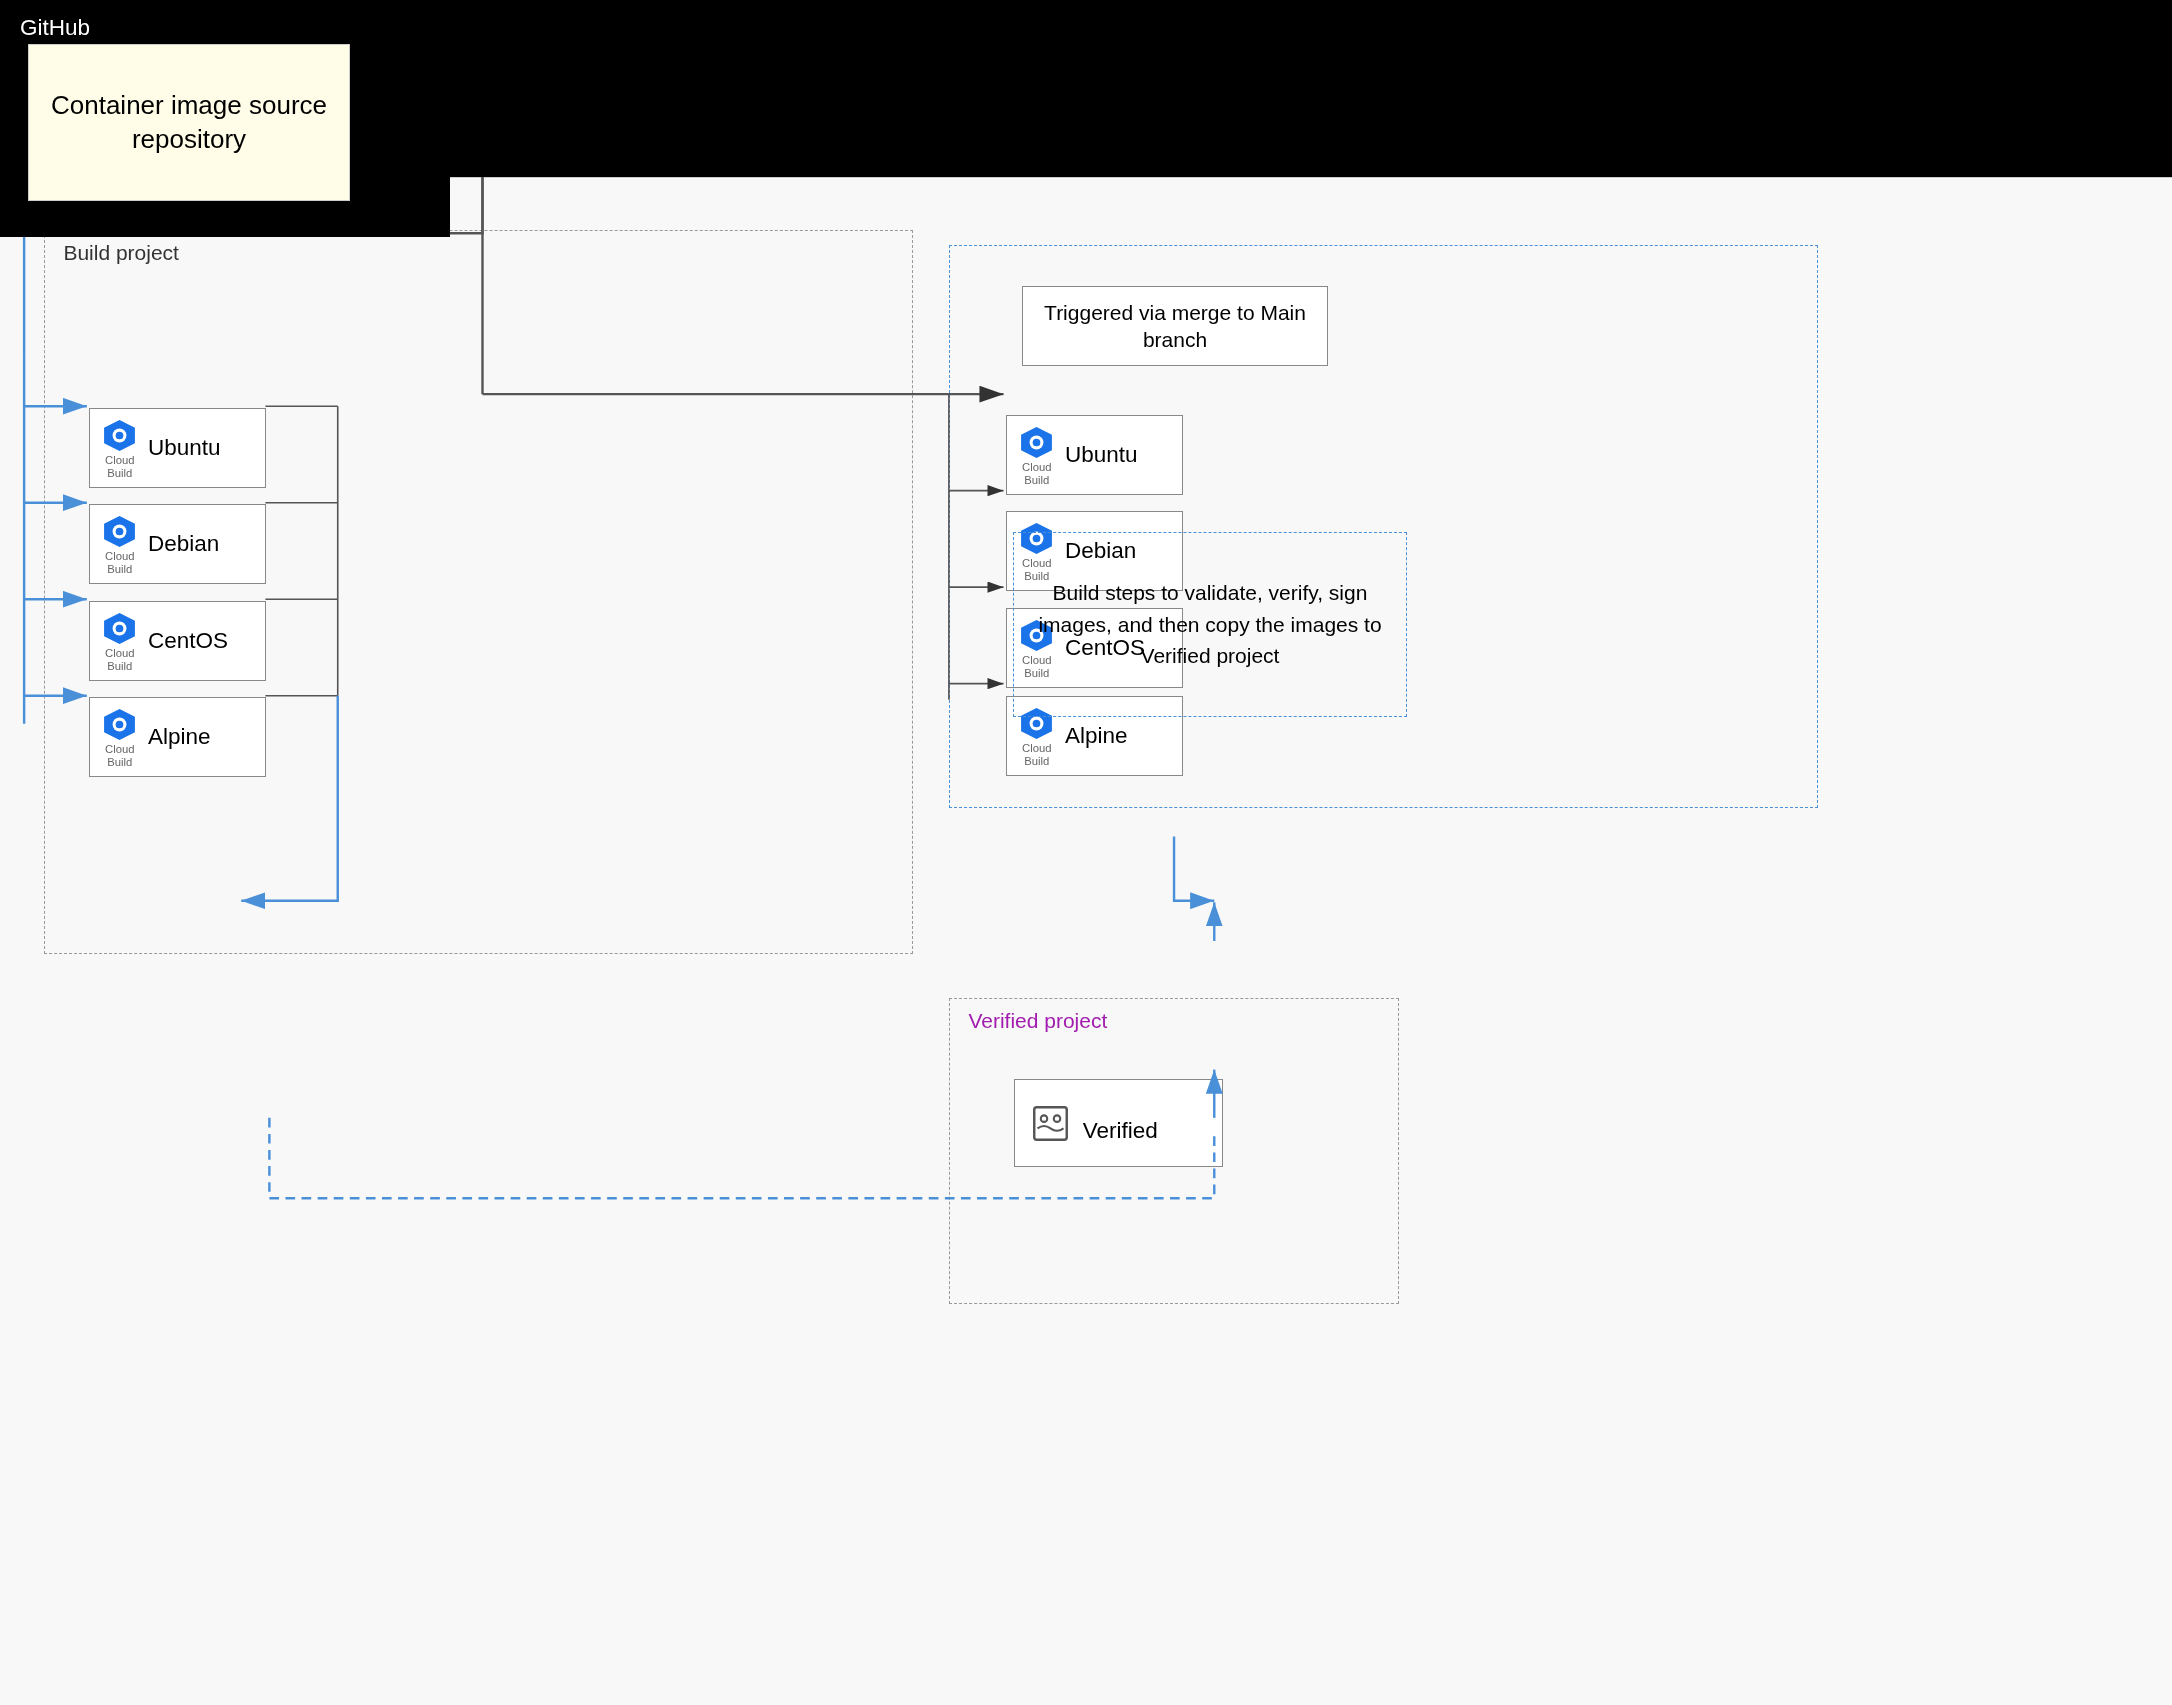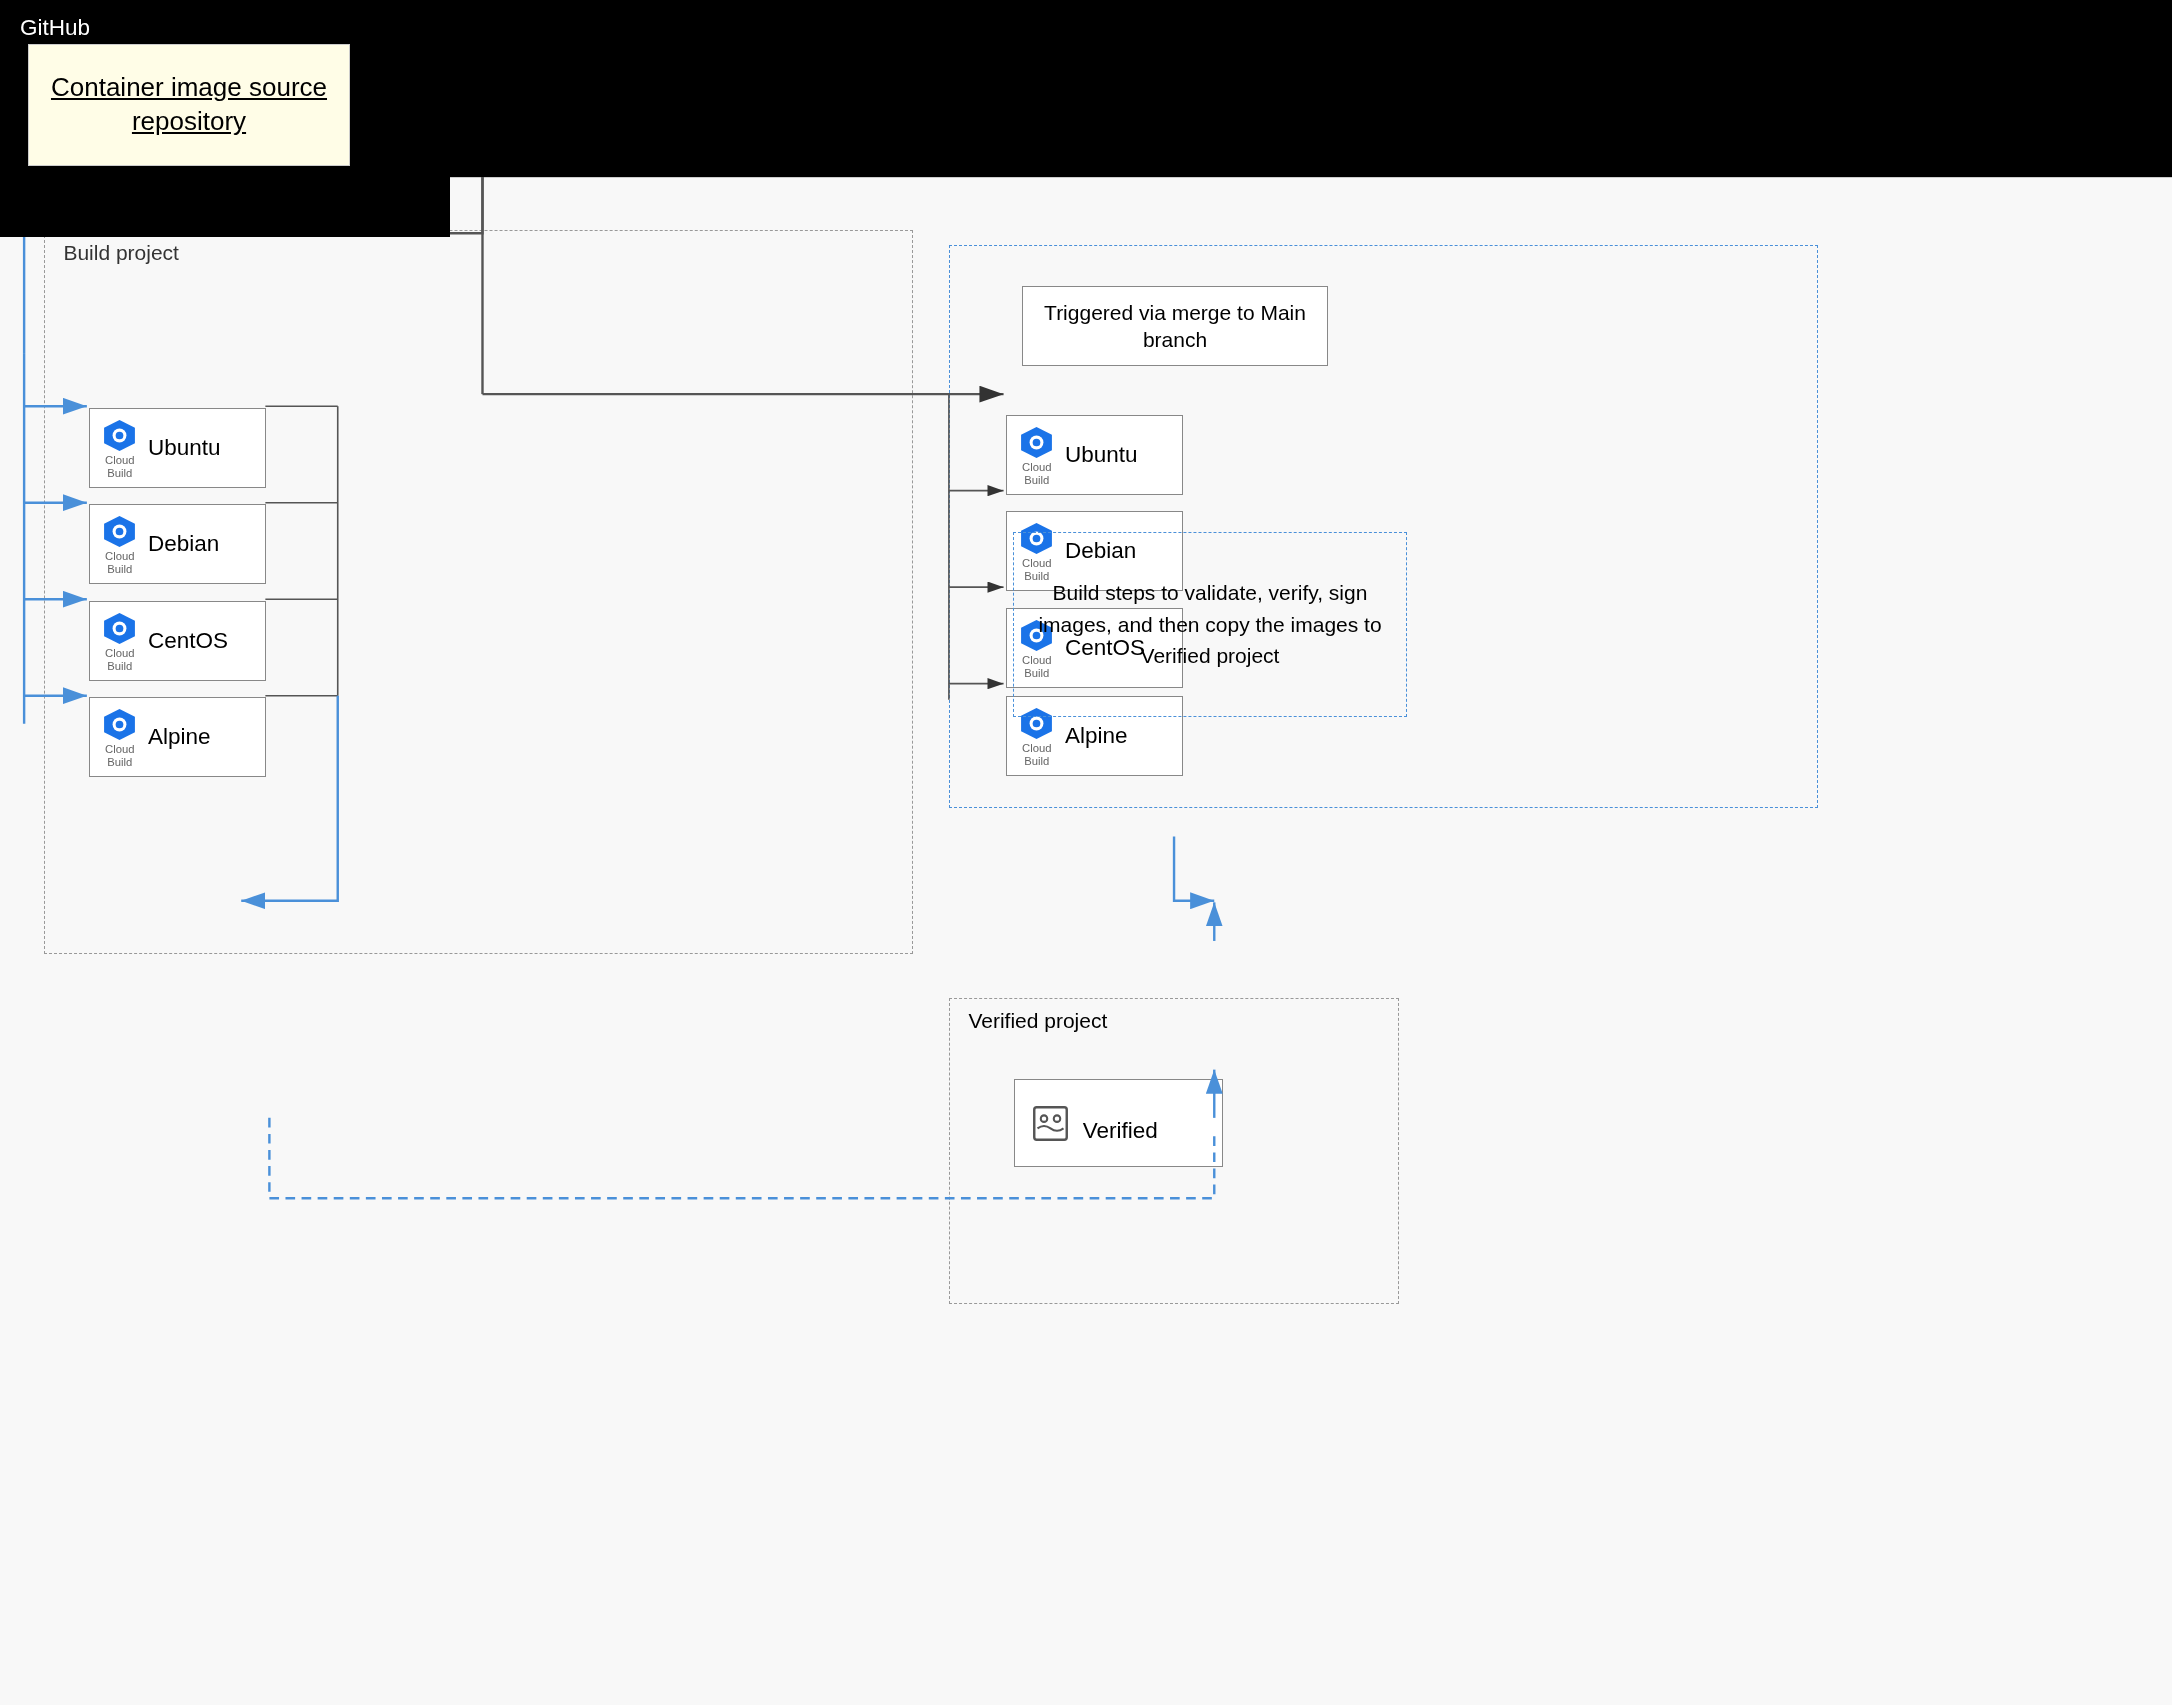--- a/index.html
+++ b/index.html
@@ -31,28 +31,27 @@
       color: #fff;
       font-size: 22.5px;
       font-weight: 400;
     }
 
     #container-repo-box {
       position: absolute;
       top: 44px;
       left: 28px;
       width: 322px;
-      height: 122px;
+      height: 157px;
       background: #fffde7;
       border: 1.6px solid #ccc;
       display: flex;
       align-items: center;
       justify-content: center;
       text-align: center;
-      text-decoration: underline;
     }
 
     #container-repo-text {
       font-size: 26px;
       color: #000;
       line-height: 1.3;
       padding: 8px;
     }
 
     
@@ -245,21 +244,21 @@
       height: 306px;
       border: 1.6px dashed #999;
       background: transparent;
     }
 
     #verified-project-label {
       position: absolute;
       top: 9.7px;
       left: 12px;
       font-size: 21px;
-      color: #000000;
+      color: #a21caf;
       background: #f8f8f8;
       padding: 0 6.4px;
     }
 
     #verified-box {
       position: absolute;
       top: 80px;
       left: 64px;
       width: 209px;
       height: 88px;

